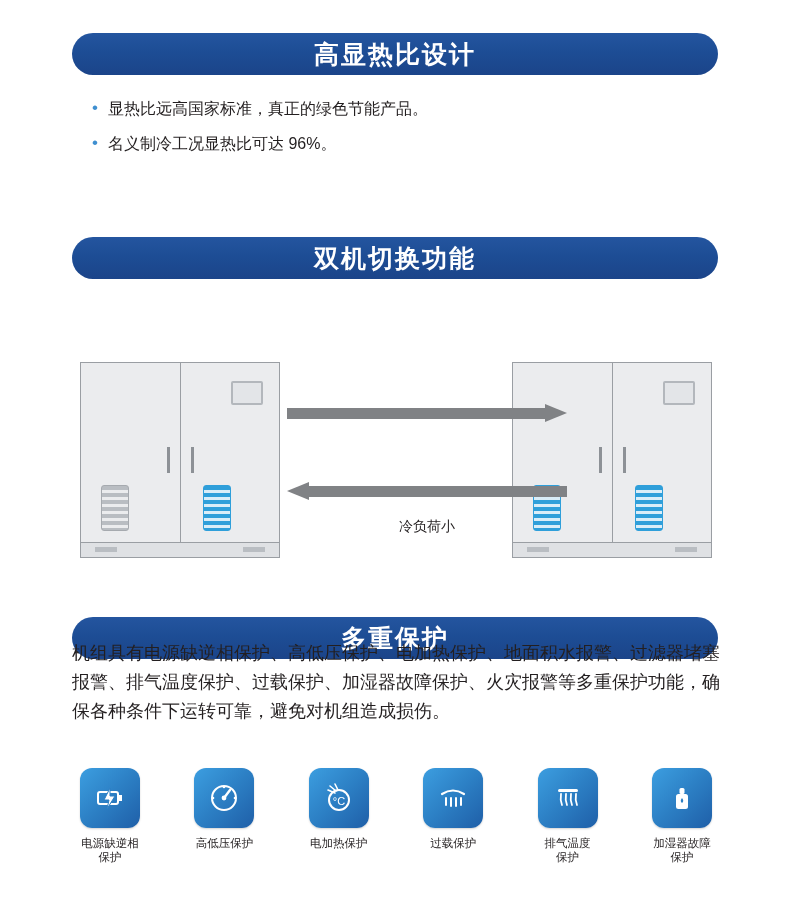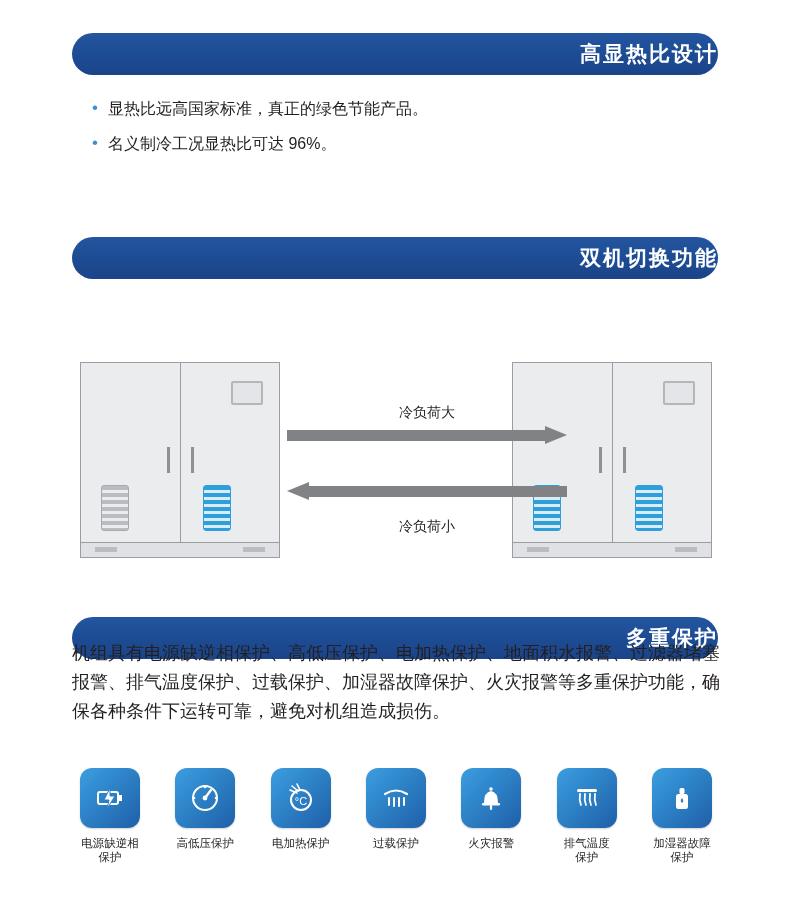--- a/index.html
+++ b/index.html
@@ -24,22 +24,22 @@
   .banner {
     position: absolute;
     left: 72px;
     width: 646px;
     height: 42px;
     border-radius: 21px;
     background: linear-gradient(to bottom, #24559f 0%, #1d4d95 45%, #1b4489 100%);
     color: #ffffff;
     display: flex;
     align-items: center;
-    justify-content: flex-end;
-    font-size: 21px;
+    justify-content: center;
+    font-size: 25px;
     font-weight: bold;
     letter-spacing: 2px;
   }
 
   
   .bullets {
     position: absolute;
     left: 92px;
     width: 620px;
   }
@@ -264,21 +264,20 @@
       <div class="cab-split"></div>
       <div class="cab-panel"></div>
       <div class="cab-handle handle-a"></div>
       <div class="cab-handle handle-b"></div>
       <div class="grille grille-blue2"></div>
       <div class="grille grille-blue"></div>
       <div class="cab-base"></div>
     </div>
 
     <div class="arrow-block" style="top:42px;">
-      <div class="arrow-label">冷负荷大</div>
       <div class="arrow arrow-right">
         <div class="shaft"></div>
         <div class="head"></div>
       </div>
     </div>
 
     <div class="arrow-block" style="top:120px;">
       <div class="arrow arrow-left">
         <div class="shaft"></div>
         <div class="head"></div>
@@ -336,31 +335,20 @@
     <div class="icon-item">
       <div class="icon-badge">
         <svg width="34" height="34" viewBox="0 0 34 34">
           <path d="M6 13 q11 -7 22 0" fill="none" stroke="#ffffff" stroke-width="2.2" stroke-linecap="round"></path>
           <path d="M10 17 v7 M15 17 v8 M20 17 v8 M25 17 v7" stroke="#ffffff" stroke-width="2" stroke-linecap="round"></path>
         </svg>
       </div>
       <div class="icon-caption">过载保护</div>
     </div>
 
-    <div class="icon-item">
-      <div class="icon-badge">
-        <svg width="34" height="34" viewBox="0 0 34 34">
-          <path d="M10 22 q0 -11 7 -12 q7 1 7 12 z" fill="#ffffff"></path>
-          <rect x="8" y="22" width="18" height="2.4" rx="1" fill="#ffffff"></rect>
-          <path d="M17 25 v3" stroke="#ffffff" stroke-width="2.2" stroke-linecap="round"></path>
-          <circle cx="17" cy="8" r="1.8" fill="#ffffff"></circle>
-        </svg>
-      </div>
-      <div class="icon-caption">火灾报警</div>
-    </div>
 
     <div class="icon-item">
       <div class="icon-badge">
         <svg width="34" height="34" viewBox="0 0 34 34">
           <rect x="7" y="8" width="20" height="3" rx="1.5" fill="#ffffff"></rect>
           <path d="M10 13 q-1 6 1 11 M15 13 q-1 6 1 11 M20 13 q-1 6 1 11 M25 13 q-1 6 1 11" fill="none" stroke="#ffffff" stroke-width="1.8" stroke-linecap="round"></path>
         </svg>
       </div>
       <div class="icon-caption">排气温度<br>保护</div>
     </div>

